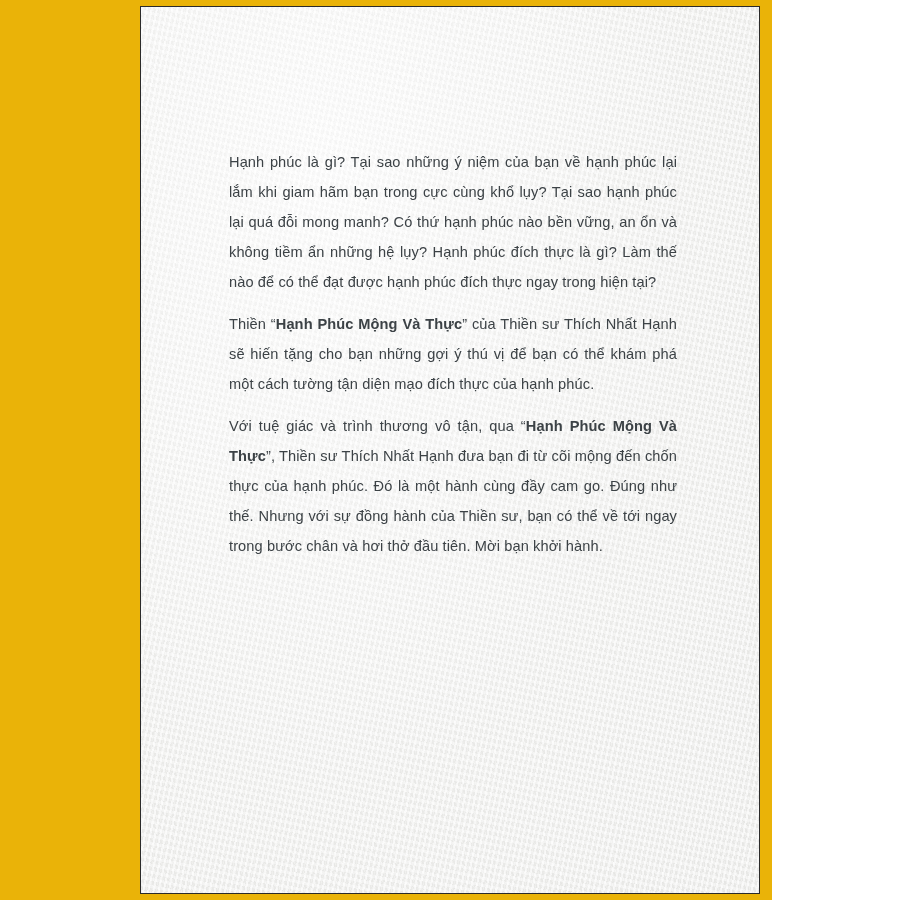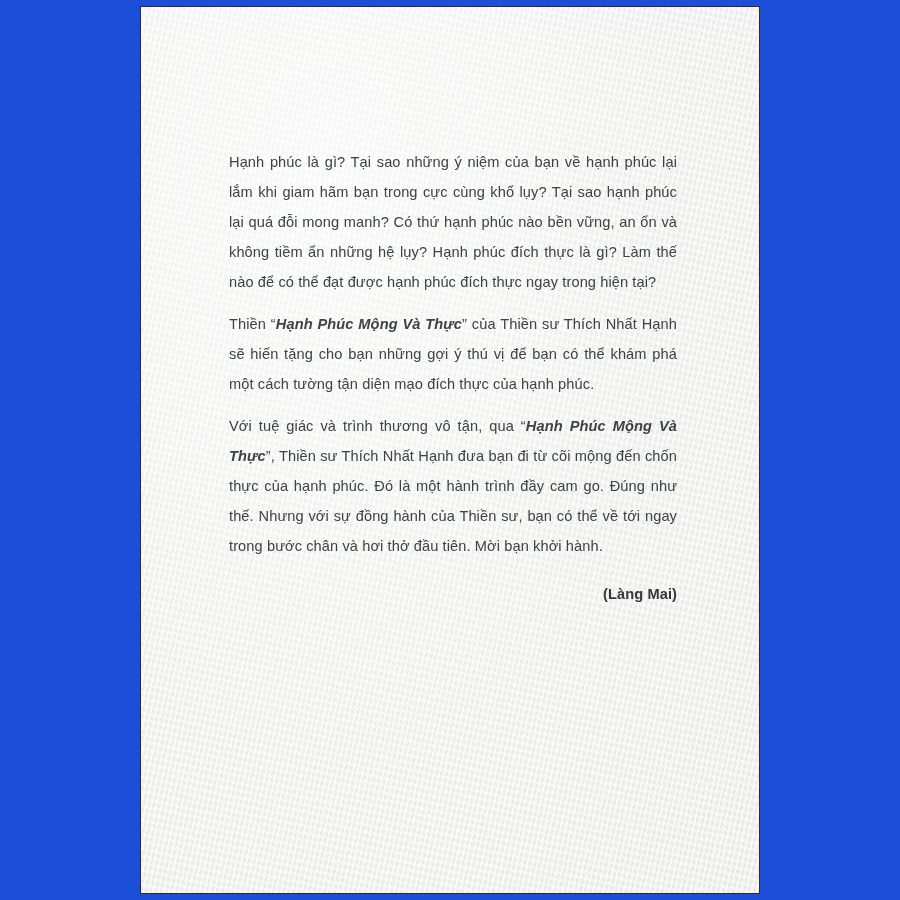--- a/index.html
+++ b/index.html
@@ -6,23 +6,23 @@
     margin: 0;
     padding: 0;
     width: 900px;
     height: 900px;
     background: #ffffff;
     font-family: "Liberation Sans", sans-serif;
   }
 
   .page-wrap {
     position: relative;
-    width: 900px;
+    width: 772px;
     height: 900px;
-    background: #1d4ed8;
+    background: #eab308;
     overflow: hidden;
   }
 
   
   .cover {
     position: absolute;
     left: 140px;
     top: 6px;
     width: 620px;
     height: 888px;
@@ -62,21 +62,20 @@
   .blurb p {
     margin: 0 0 12px 0;
   }
 
   .blurb p:last-of-type {
     margin-bottom: 0;
   }
 
   .title-em {
     font-weight: bold;
-    font-style: italic;
   }
 
   .signature {
     margin-top: 18px;
     text-align: right;
     font-weight: bold;
     font-size: 14.6px;
     color: #32383c;
   }
 </style>
@@ -87,19 +86,18 @@
 
   <div class="cover">
     <div class="texture-noise"></div>
 
     <div class="blurb">
 
       <p>Hạnh phúc là gì? Tại sao những ý niệm của bạn về hạnh phúc lại lắm khi giam hãm bạn trong cực cùng khổ lụy? Tại sao hạnh phúc lại quá đỗi mong manh? Có thứ hạnh phúc nào bền vững, an ổn và không tiềm ẩn những hệ lụy? Hạnh phúc đích thực là gì? Làm thế nào để có thể đạt được hạnh phúc đích thực ngay trong hiện tại?</p>
 
       <p><span>Thiền “</span><span class="title-em">Hạnh Phúc Mộng Và Thực</span><span>” của Thiền sư Thích Nhất Hạnh sẽ hiến tặng cho bạn những gợi ý thú vị để bạn có thể khám phá một cách tường tận diện mạo đích thực của hạnh phúc.</span></p>
 
-      <p><span>Với tuệ giác và trình thương vô tận, qua “</span><span class="title-em">Hạnh Phúc Mộng Và Thực</span><span>”, Thiền sư Thích Nhất Hạnh đưa bạn đi từ cõi mộng đến chốn thực của hạnh phúc. Đó là một hành trình đầy cam go. Đúng như thế. Nhưng với sự đồng hành của Thiền sư, bạn có thể về tới ngay trong bước chân và hơi thở đầu tiên. Mời bạn khởi hành.</span></p>
+      <p><span>Với tuệ giác và trình thương vô tận, qua “</span><span class="title-em">Hạnh Phúc Mộng Và Thực</span><span>”, Thiền sư Thích Nhất Hạnh đưa bạn đi từ cõi mộng đến chốn thực của hạnh phúc. Đó là một hành cùng đầy cam go. Đúng như thế. Nhưng với sự đồng hành của Thiền sư, bạn có thể về tới ngay trong bước chân và hơi thở đầu tiên. Mời bạn khởi hành.</span></p>
 
-      <div class="signature">(Làng Mai)</div>
     </div>
   </div>
 
 </div>
 
 </body></html>

